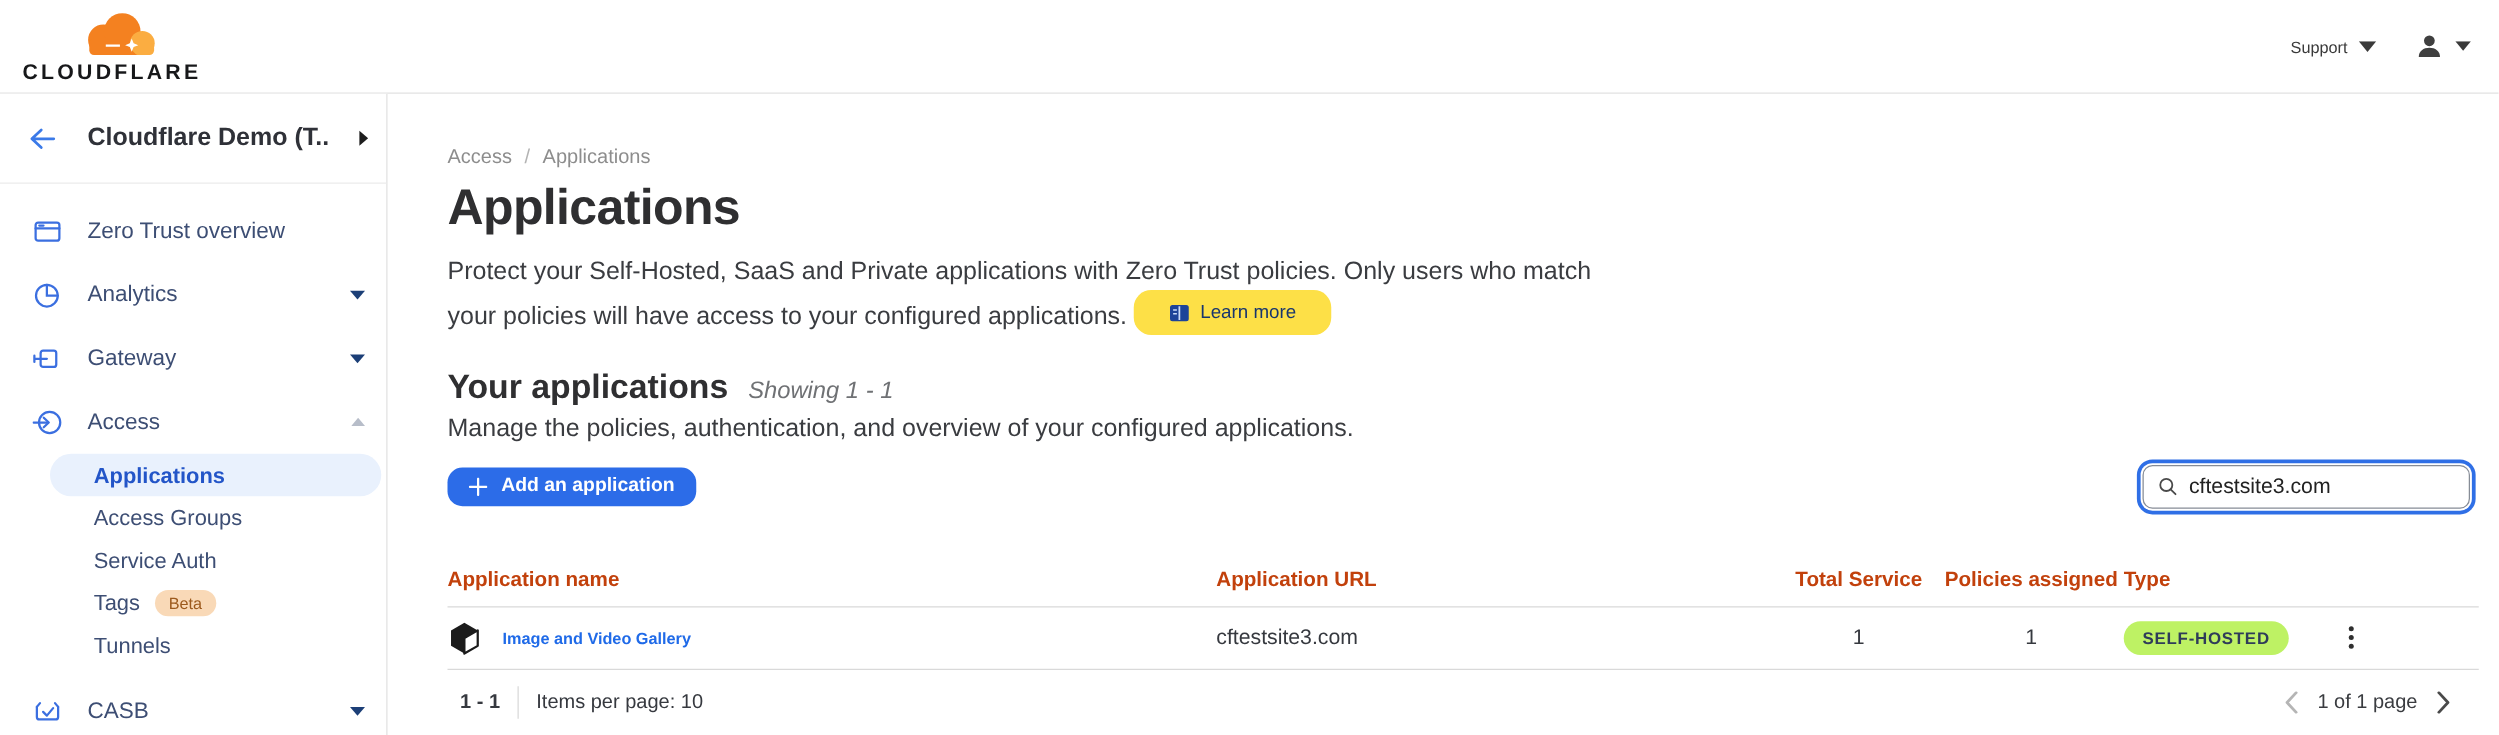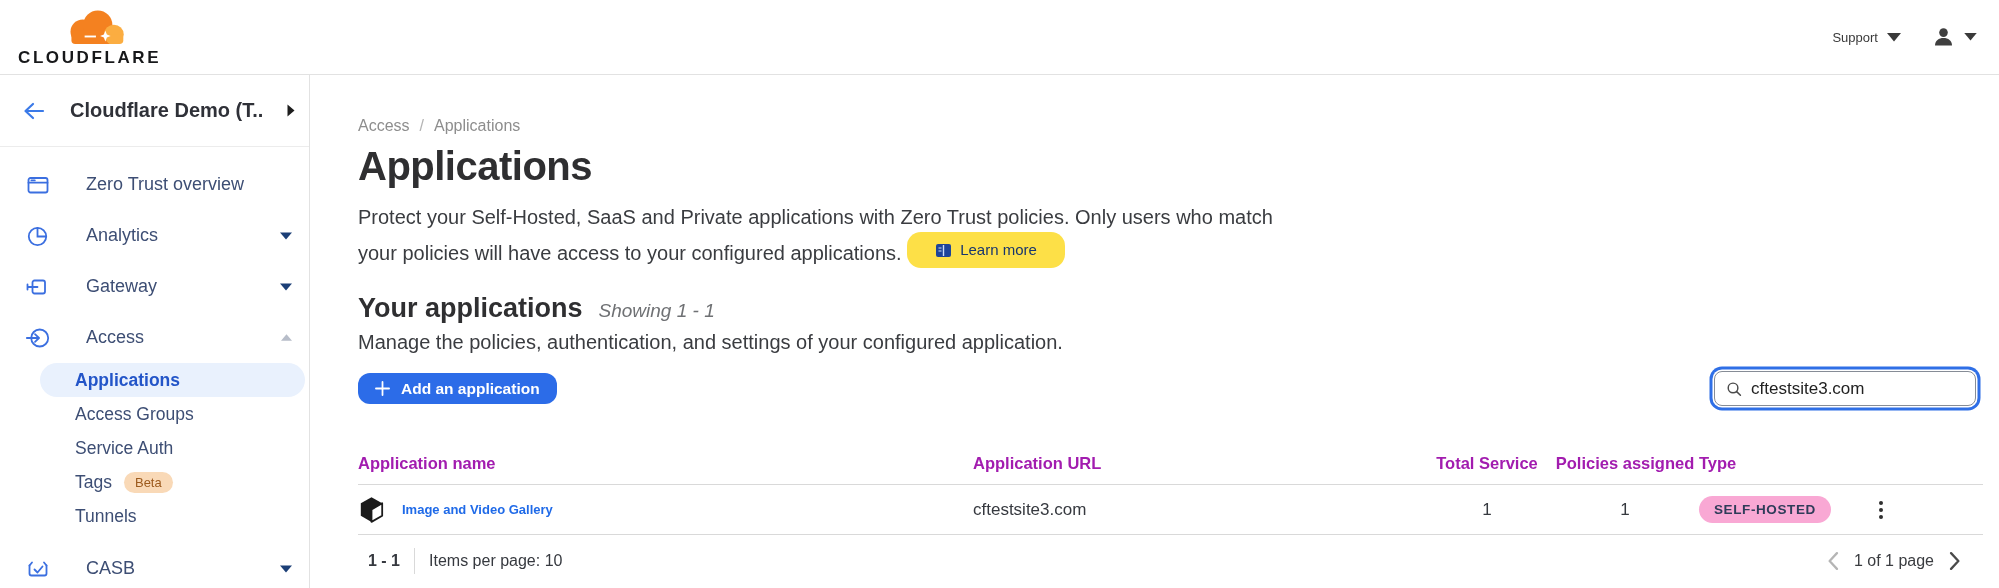--- a/index.html
+++ b/index.html
@@ -20,21 +20,21 @@
   .layout { display:flex; height:513px; }
 
   
   .sidebar { width:310px; min-width:310px; border-right:1px solid #e2e2e2; background:#fff; }
   .side-head { height:72px; border-bottom:1px solid #ececec; display:flex; align-items:center;
     padding:0 14px 0 22px; gap:24px; }
   .side-head-title { flex:1; font-size:20px; font-weight:700; color:#2f3138; white-space:nowrap; overflow:hidden; }
   .nav { padding-top:12px; }
   .nav-item { height:51px; display:flex; align-items:center; gap:20px; padding:0 17px 0 26px;
     font-size:18px; color:#3d4e74; cursor:pointer; }
-  .nav-item .nav-label { flex:1;margin-left:16px; }
+  .nav-item .nav-label { flex:1; }
   .nav-icon { width:24px; height:24px; display:flex; align-items:center; }
   .sub-item { height:34px; display:flex; align-items:center; padding-left:75px; font-size:17.5px;
     color:#3d4e74; cursor:pointer; }
   .sub-item.selected { background:#e9f1fd; border-radius:17px; margin:0 4px 0 40px; padding-left:35px;
     color:#2355c8; font-weight:700; }
   .beta-badge { margin-left:12px; background:#f9d9b7; color:#9c5a1d; font-size:13px;
     padding:3px 11px; border-radius:11px; font-weight:500; }
   .casb { margin-top:10px; }
 
   
@@ -57,26 +57,26 @@
     font-family:"Liberation Sans",sans-serif; cursor:pointer; }
   .search-wrap { display:flex; align-items:center; gap:9px; width:262px; height:35px; background:#fff;
     border:1.5px solid #868c96; border-radius:8px; padding:0 10px 0 11px; margin-right:7px;
     box-shadow:0 0 0 1.5px #fff, 0 0 0 4.5px #2f6fe6; }
   .search-wrap input { border:none; outline:none; width:100%; font-size:17px; color:#222;
     font-family:"Liberation Sans",sans-serif; background:transparent; }
 
   
   .table { margin-top:24px; }
   .thead, .trow { display:grid; grid-template-columns:615px 450px 128px 148px 172px 1fr; align-items:center; }
-  .thead { font-size:16.5px; font-weight:700; color:#a21caf; padding-bottom:11px; border-bottom:1px solid #d9d9d9;margin-top:48px; }
+  .thead { font-size:16.5px; font-weight:700; color:#c2410c; padding-bottom:11px; border-bottom:1px solid #d9d9d9;margin-top:48px; }
   .trow { height:50px; border-bottom:1px solid #d9d9d9; font-size:17px; }
   .c-center { text-align:center; }
   .name-cell { display:flex; align-items:center; gap:17px; }
   .app-link { color:#1f6ae8; font-weight:600; font-size:13px; text-decoration:none; cursor:pointer; }
-  .type-badge { display:inline-block; background:#f9a8d4; color:#2f3c59; font-size:13.5px; font-weight:700;
+  .type-badge { display:inline-block; background:#bef264; color:#2f3c59; font-size:13.5px; font-weight:700;
     letter-spacing:0.6px; padding:6px 15px; border-radius:15px; }
   .kebab { display:flex; flex-direction:column; gap:3px; width:20px; align-items:center; cursor:pointer; }
   .kebab i { width:4px; height:4px; border-radius:50%; background:#2f2f2f; }
 
   
   .tfoot { margin-top:13px; display:flex; align-items:center; justify-content:space-between; font-size:16px; }
   .f-left { display:flex; align-items:center; gap:14px; padding-left:10px; }
   .f-range { font-weight:700; }
   .f-div { width:1px; height:26px; background:#d9d9d9; }
   .f-right { display:flex; align-items:center; gap:15px; margin-right:22px; color:#3a3c40; }
@@ -233,21 +233,21 @@
           <path d="M3.5 5 h3 M3.5 8 h3" stroke="#cbdcf8" stroke-width="1.1"></path>
         </svg>
         <span>Learn more</span>
       </span>
     </p>
 
     <div class="h2row">
       <span class="h2">Your applications</span>
       <span class="showing">Showing 1 - 1</span>
     </div>
-    <p class="manage-line">Manage the policies, authentication, and settings of your configured application.</p>
+    <p class="manage-line">Manage the policies, authentication, and overview of your configured applications.</p>
 
     <div class="toolbar">
       <button class="add-btn">
         <svg width="15" height="15" viewBox="0 0 16 16">
           <path d="M8 1 v14 M1 8 h14" stroke="#fff" stroke-width="1.9" stroke-linecap="round"></path>
         </svg>
         <span>Add an application</span>
       </button>
       <div class="search-wrap">
         <svg width="18" height="18" viewBox="0 0 19 19">

